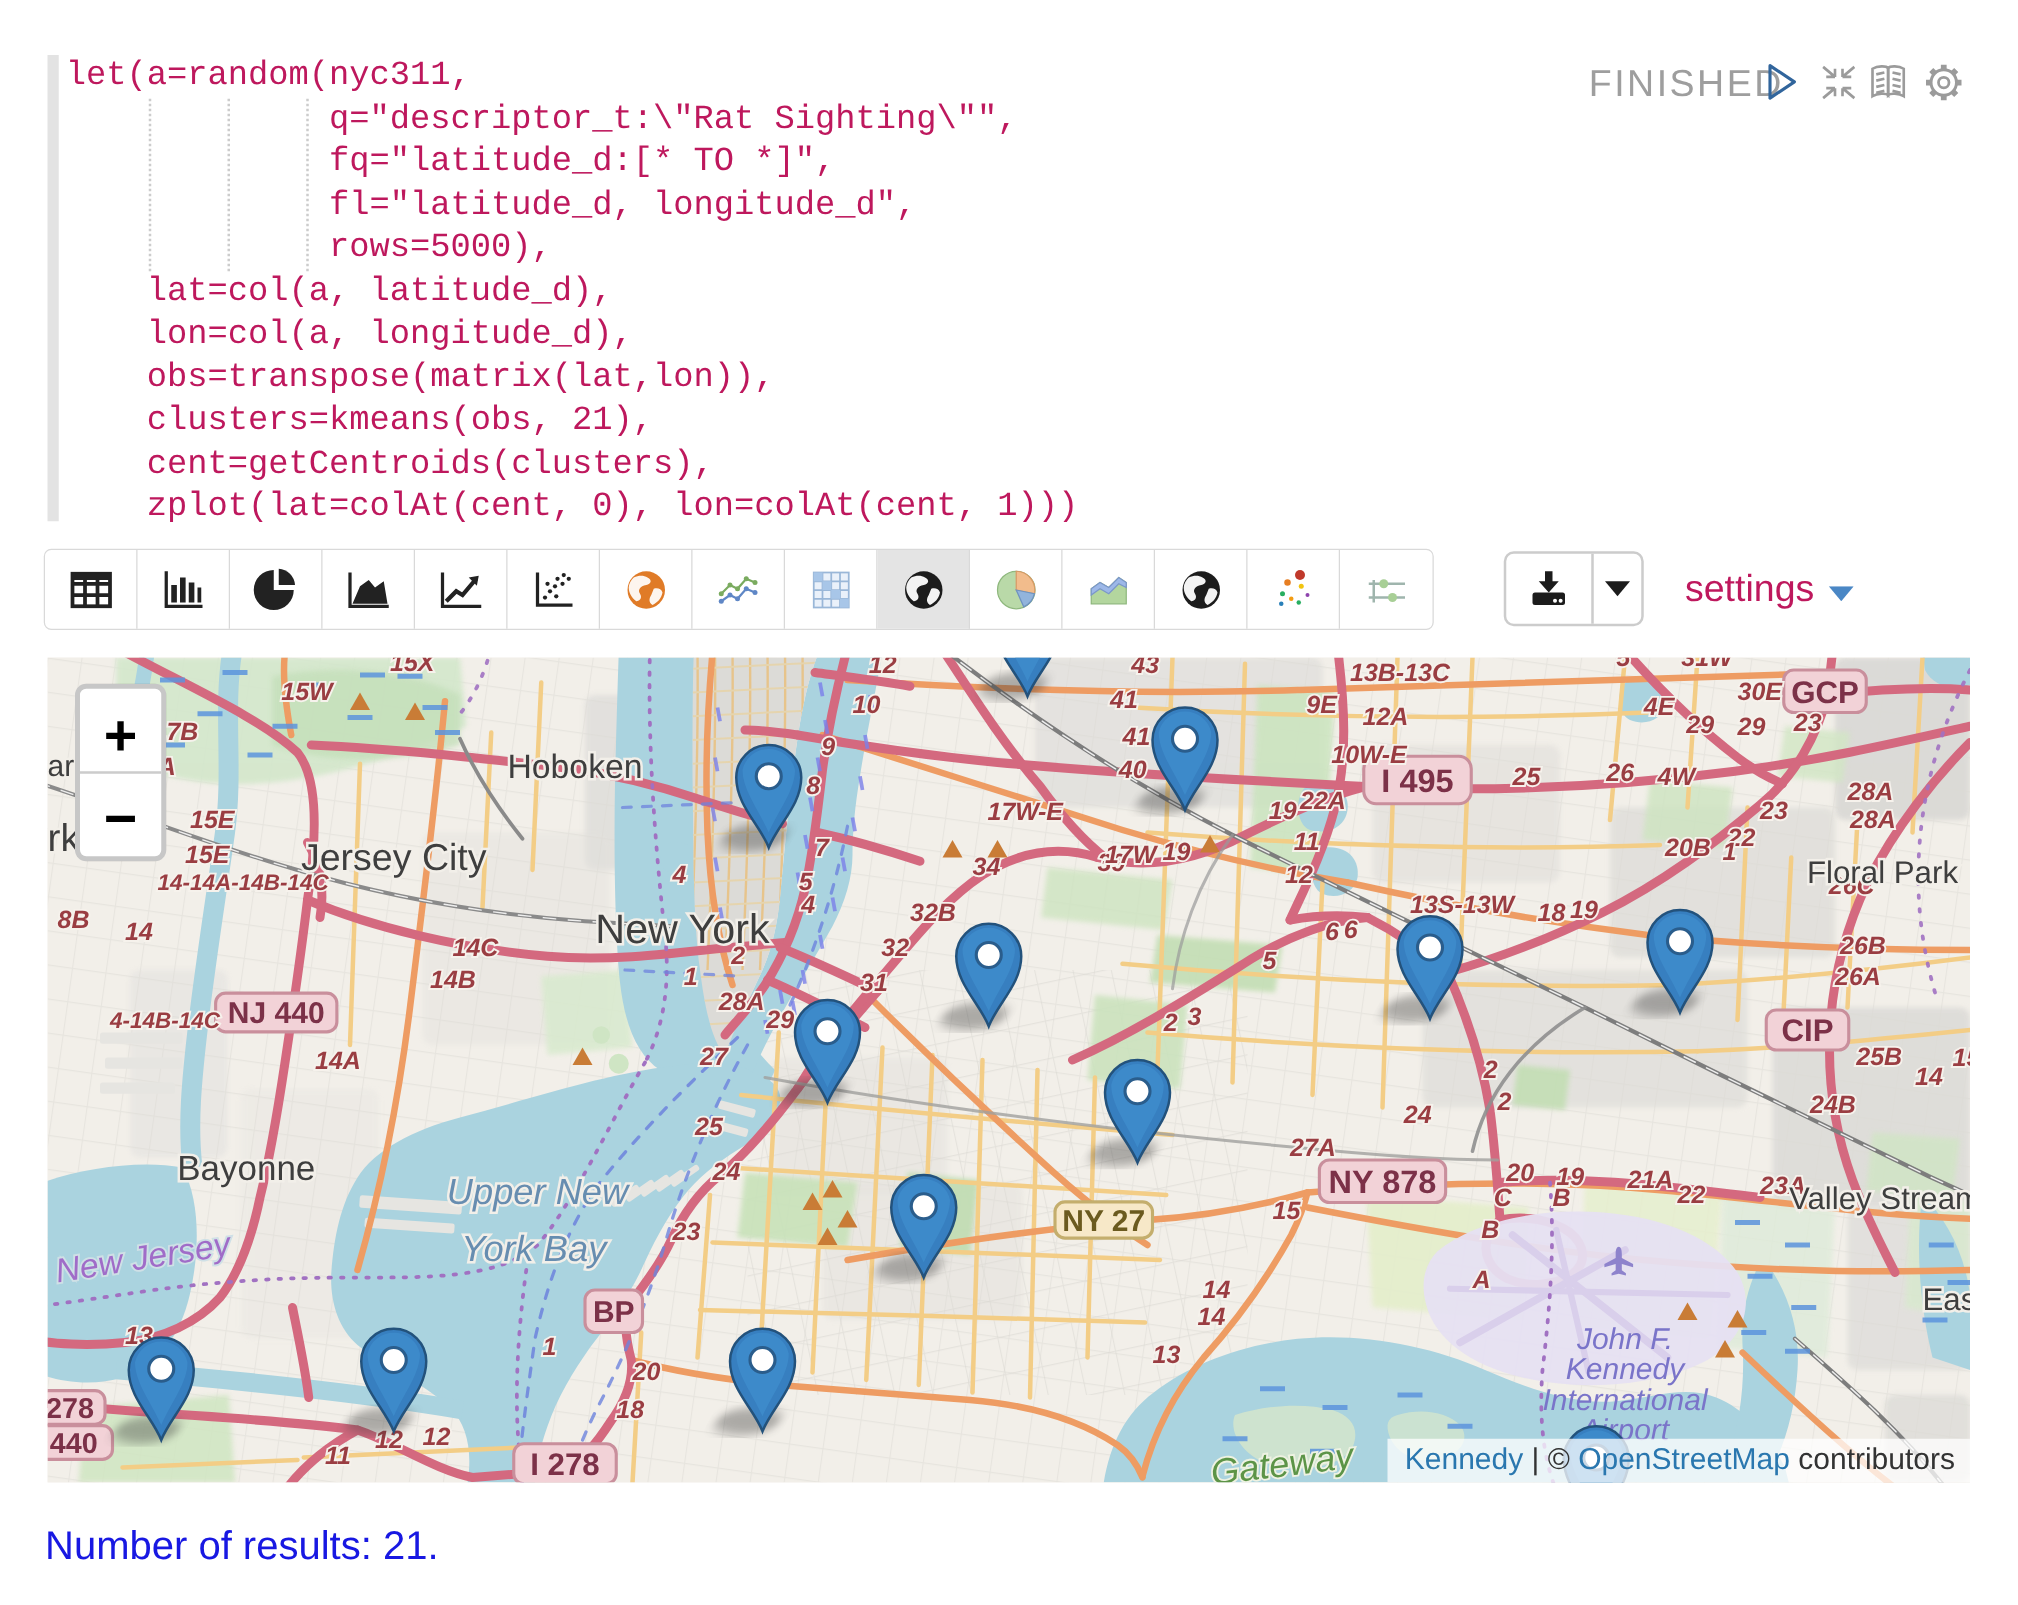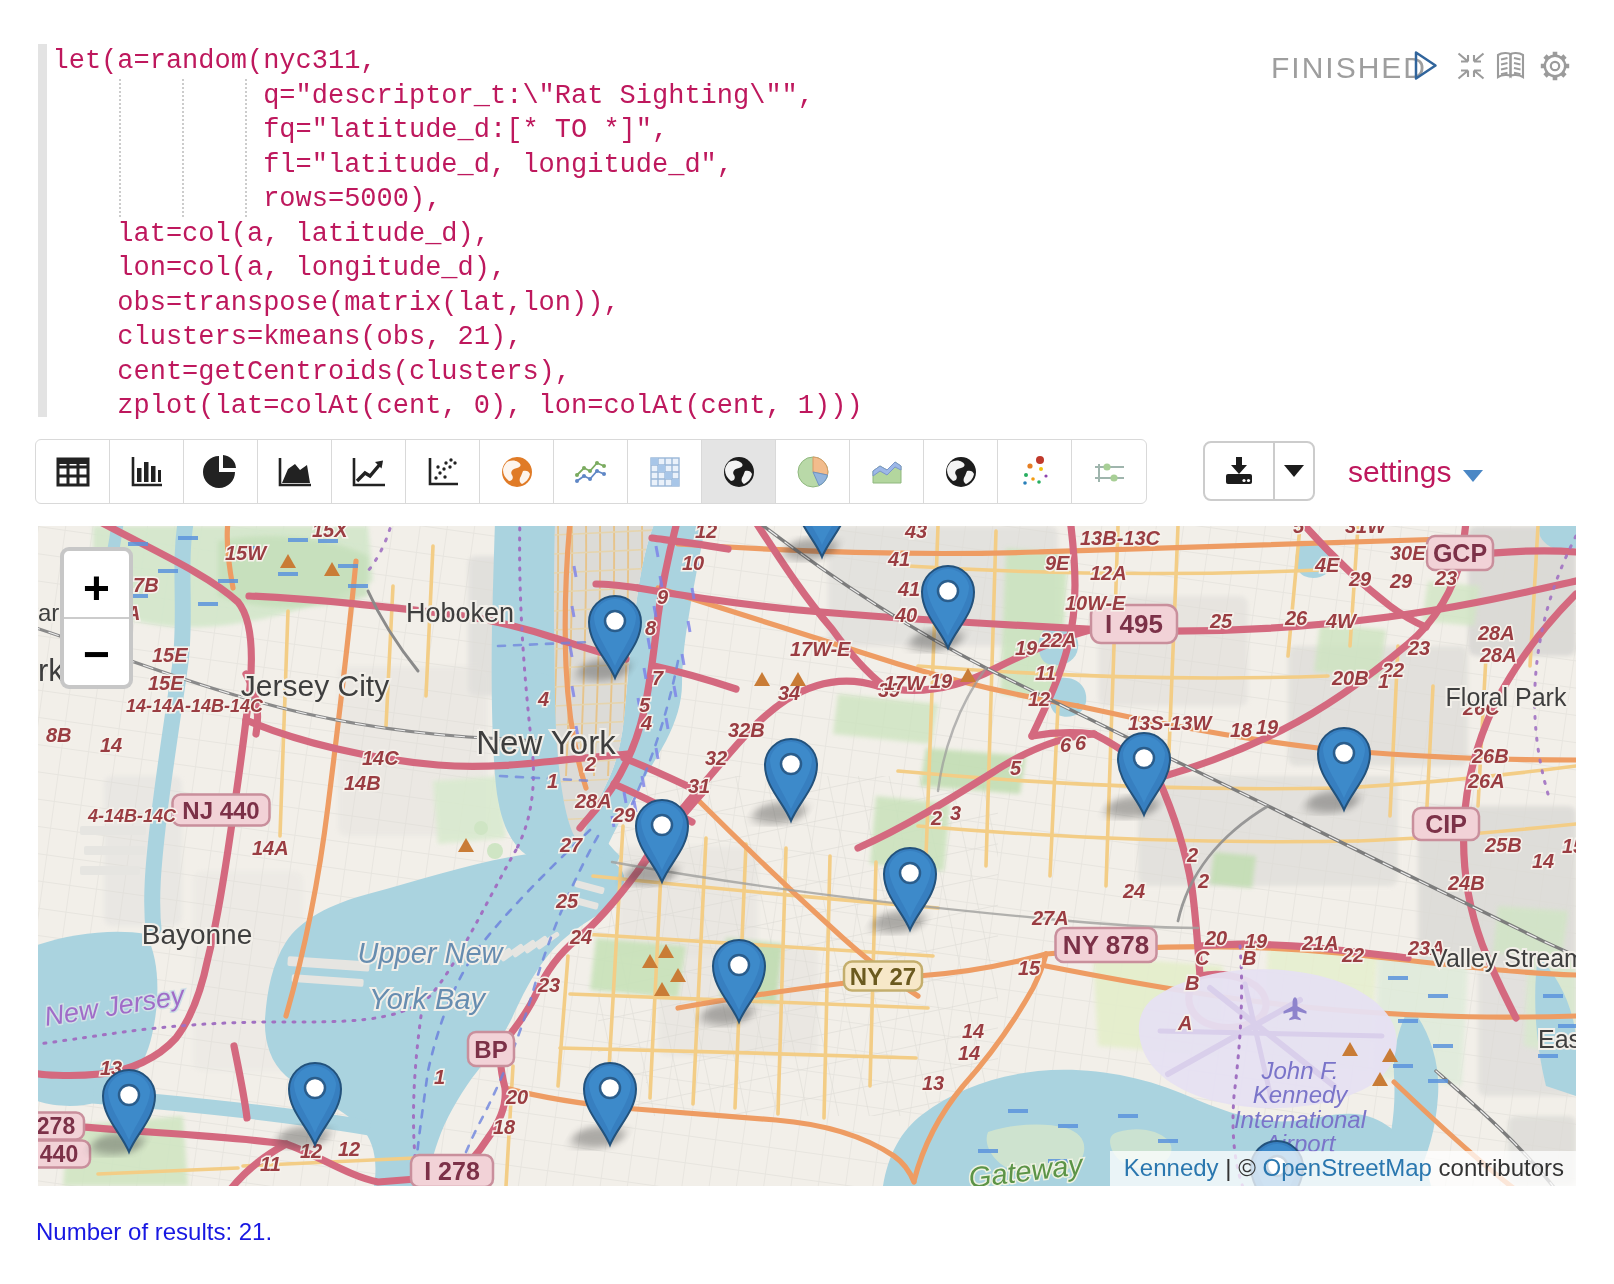--- a/index.html
+++ b/index.html
@@ -16,21 +16,21 @@
 #dlgrp .a{width:68px;border-right:2px solid #ccc;display:flex;align-items:center;justify-content:center;}
 #dlgrp .b{flex:1;display:flex;align-items:center;justify-content:center;}
 #settings{position:absolute;left:1348px;top:455px;font-size:30px;color:#be185d;}
 #map{position:absolute;left:38px;top:526px;width:1538px;height:660px;overflow:hidden;background:#f2efe9;}
 #zoomctl{position:absolute;left:22px;top:21px;border:4px solid rgba(0,0,0,0.22);border-radius:9px;background:#fff;width:65px;}
 #zoomctl .z{width:65px;height:66px;text-align:center;font-weight:700;font-size:46px;color:#000;}
 #zoomctl .z1{border-bottom:2px solid #ccc;line-height:74px;}
 #zoomctl .z2{line-height:70px;}
 #attrib{position:absolute;right:0;bottom:0;height:35px;line-height:34px;background:rgba(255,255,255,0.75);padding:0 12px 0 14px;font-size:24px;color:#333;}
 #attrib .lnk{color:#2a77af;}
-#result{position:absolute;left:36px;top:1218px;font-size:24px;color:#1818e2;}
+#result{position:absolute;left:36px;top:1218px;font-size:32px;color:#1818e2;}
 </style></head><body>
 <div id="gutter"></div>
 <div class="guide" style="left:119px"></div>
 <div class="guide" style="left:182px"></div>
 <div class="guide" style="left:245px"></div>
 <div id="code">let(a=random(nyc311,
              q="descriptor_t:\"Rat Sighting\"",
              fq="latitude_d:[* TO *]",
              fl="latitude_d, longitude_d",
              rows=5000),

